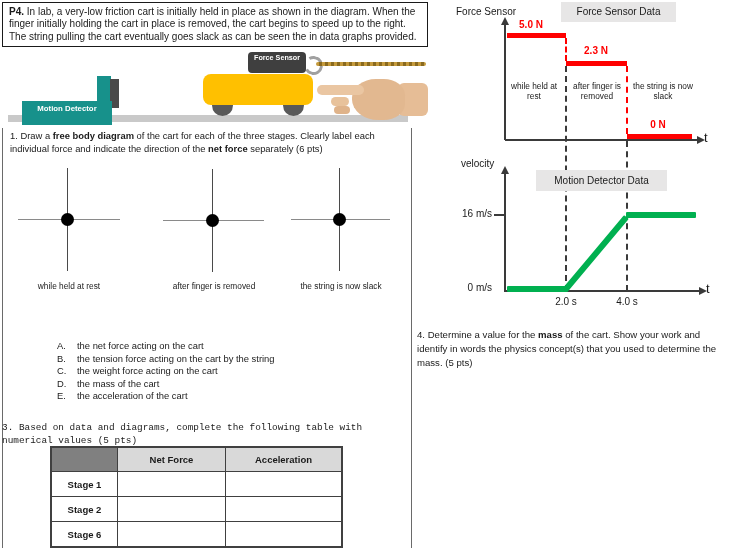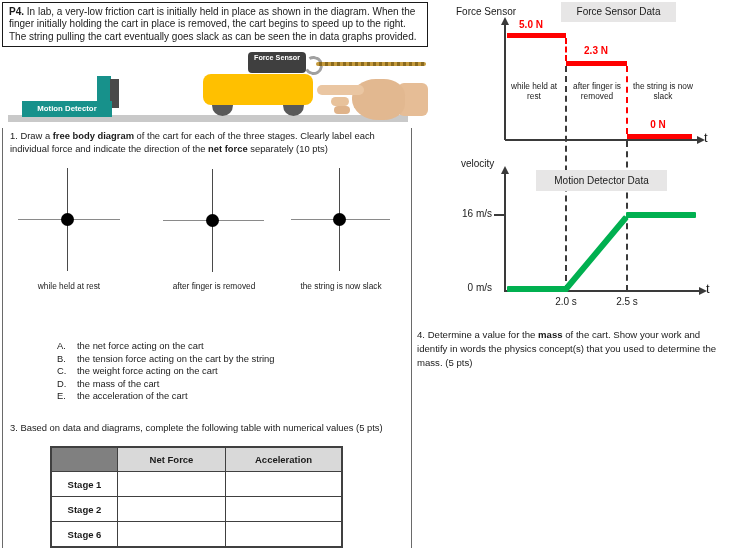--- a/index.html
+++ b/index.html
@@ -9,21 +9,21 @@
   .b{font-weight:bold;}
   .ctr{text-align:center;}
   .rt{text-align:right;}
 
   
   .p4box{left:2px;top:2px;width:412px;border:1.3px solid #1a1a1a;padding:3px 6px;
          font-size:10px;line-height:12.3px;}
 
   
   .track{left:8px;top:115px;width:400px;height:7px;background:#c9c9c9;}
-  .md-bar{left:22px;top:101px;width:90px;height:16px;background:#17918b;}
+  .md-bar{left:22px;top:101px;width:90px;height:24px;background:#17918b;}
   .md-label{width:90px;color:#fff;font-size:7.8px;font-weight:bold;line-height:16px;}
   .md-post{left:97px;top:76px;width:14px;height:27px;background:#17918b;}
   .md-sensor{left:110px;top:79px;width:9px;height:29px;background:#4a4a4a;}
   .cart-body{left:203px;top:74px;width:110px;height:31px;background:#ffc000;border-radius:8px;z-index:2;}
   .wheel{width:21px;height:21px;border-radius:50%;background:#595959;z-index:1;}
   .fs-box{left:248px;top:52px;width:58px;height:21px;background:#3f3f3f;border-radius:4px;z-index:3;}
   .fs-label{width:58px;color:#fff;font-size:7.2px;line-height:8.6px;padding-top:2px;font-weight:bold;}
   .hook{left:304px;top:56px;width:13px;height:13px;border:3.5px solid #a0a0a0;border-radius:50%;
         border-left-color:transparent;transform:rotate(15deg);}
   .string{left:316px;top:62px;width:110px;height:4px;
@@ -35,21 +35,21 @@
   .hand-f2{left:334px;top:106px;width:16px;height:8px;background:#dfb38a;border-radius:4px;z-index:4;}
 
   
   .vline-left{left:2px;top:128px;width:0;height:420px;border-left:1px solid #6a6a6a;}
   .vline-right{left:411px;top:128px;width:0;height:420px;border-left:1px solid #6a6a6a;}
 
   
   .qtext{font-size:9.4px;line-height:13px;}
   .q1text{left:10px;top:129px;width:394px;}
   .q2text{left:10px;top:317px;width:394px;}
-  .q3text{left:10px;top:421px;width:394px;}
+  .q3text{left:2px;top:421px;width:394px;font-family:Liberation Mono, monospace;}
   .q4text{left:417px;top:328px;width:313px;font-size:9.6px;line-height:13.8px;}
 
   
   .fbd-v{width:0;height:103px;border-left:1.5px solid #4a4a4a;}
   .fbd-h{height:0;border-top:1.5px solid #8a8a8a;}
   .fbd-dot{width:13px;height:13px;border-radius:50%;background:#000;}
   .fbd-label{font-size:8.3px;color:#1a1a1a;}
 
   
   .opts{left:57px;top:340px;width:340px;font-size:9.4px;line-height:12.6px;}
@@ -106,21 +106,21 @@
   <div class="abs string"></div>
   <div class="abs hand-finger"></div>
   <div class="abs hand-palm"></div>
   <div class="abs hand-wrist"></div>
   <div class="abs hand-f1"></div>
   <div class="abs hand-f2"></div>
 
   <div class="abs vline-left"></div>
   <div class="abs vline-right"></div>
 
-  <div class="abs qtext q1text"><span>1. Draw a </span><span class="b">free body diagram</span><span> of the cart for each of the three stages. Clearly label each individual force and indicate the direction of the </span><span class="b">net force</span><span> separately (10 pts)</span></div>
+  <div class="abs qtext q1text"><span>1. Draw a </span><span class="b">free body diagram</span><span> of the cart for each of the three stages. Clearly label each individual force and indicate the direction of the </span><span class="b">net force</span><span> separately (6 pts)</span></div>
 
   <div class="abs fbd-v" style="left:67px;top:168px;"></div>
   <div class="abs fbd-h" style="left:18px;top:219px;width:102px;"></div>
   <div class="abs fbd-dot" style="left:61px;top:213px;"></div>
   <div class="abs fbd-label ctr" style="left:18px;top:281px;width:102px;">while held at rest</div>
 
   <div class="abs fbd-v" style="left:212px;top:169px;"></div>
   <div class="abs fbd-h" style="left:163px;top:220px;width:101px;"></div>
   <div class="abs fbd-dot" style="left:206px;top:214px;"></div>
   <div class="abs fbd-label ctr" style="left:158px;top:281px;width:112px;">after finger is removed</div>
@@ -214,17 +214,17 @@
 
   <div class="abs axis" style="left:494px;top:214px;width:12px;height:2px;"></div>
   <div class="abs ticklbl rt" style="left:450px;top:208px;width:42px;">16 m/s</div>
   <div class="abs ticklbl rt" style="left:450px;top:282px;width:42px;">0 m/s</div>
 
   <div class="abs greenseg" style="left:507px;top:286px;width:60px;"></div>
   <div class="abs greenseg" style="left:564px;top:286px;width:96px;transform-origin:2px 50%;transform:rotate(-50deg);"></div>
   <div class="abs greenseg" style="left:626px;top:212px;width:70px;"></div>
 
   <div class="abs ticklbl ctr" style="left:548px;top:296px;width:36px;">2.0 s</div>
-  <div class="abs ticklbl ctr" style="left:609px;top:296px;width:36px;">2.5 s</div>
+  <div class="abs ticklbl ctr" style="left:609px;top:296px;width:36px;">4.0 s</div>
 
   <div class="abs q4text"><span>4. Determine a value for the </span><span class="b">mass</span><span> of the cart. Show your work and identify in words the physics concept(s) that you used to determine the mass.  (5 pts)</span></div>
 
 </div>
 
 </body></html>

